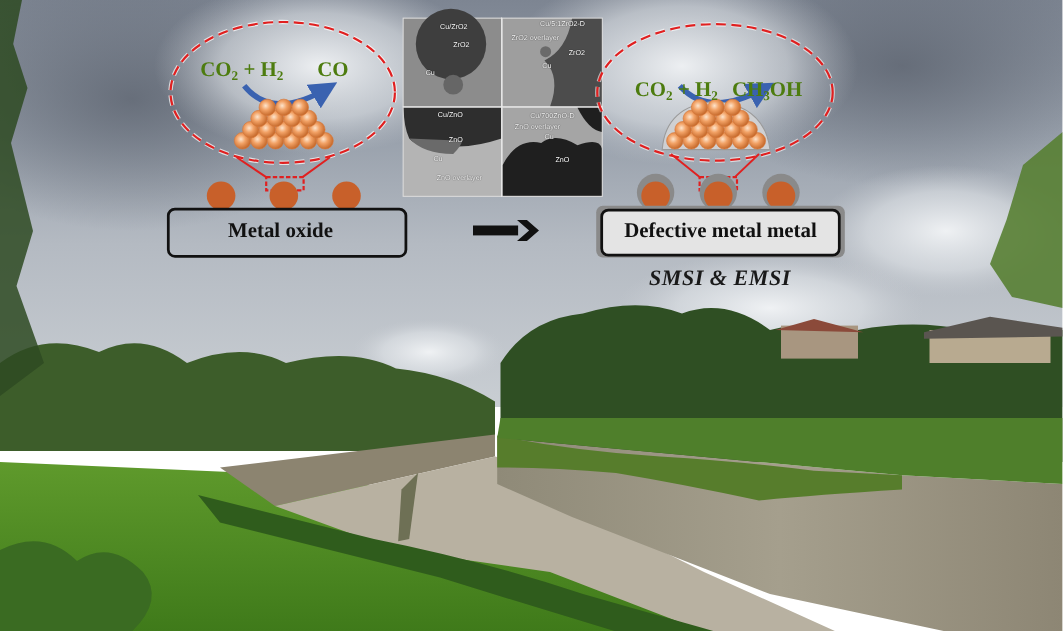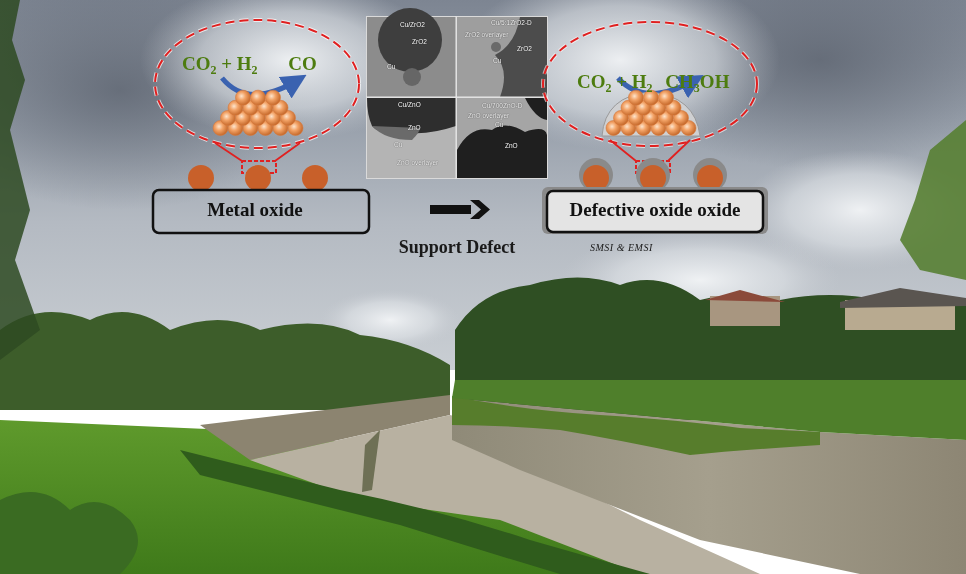--- a/index.html
+++ b/index.html
@@ -3,21 +3,21 @@
 <meta charset="utf-8">
 <style>
   html, body { margin:0; padding:0; }
   body { width:966px; height:574px; overflow:hidden; position:relative; font-family:"Liberation Serif", "DejaVu Serif", serif; }
   #scene { position:absolute; left:0; top:0; width:966px; height:574px; }
   .abs { position:absolute; }
   .eq { font-weight:bold; font-size:19px; color:#4d7c0f; white-space:nowrap; }
   .eq sub { font-size:12px; vertical-align:-4px; }
   .box-label { font-weight:bold; color:#111; text-align:center; white-space:nowrap; }
   .caption { font-weight:bold; font-size:18px; color:#1a1a1a; text-align:center; line-height:22px; }
-  .italic-cap { font-style:italic; font-weight:normal; font-size:10px; color:#1a1a1a; letter-spacing:0.5px; }
+  .italic-cap { font-style:italic; font-weight:bold; font-size:20px; color:#1a1a1a; letter-spacing:0.5px; }
   .tem-label { font-family:"Liberation Sans", "DejaVu Sans", sans-serif; font-size:6.5px; color:#fff; white-space:nowrap; text-shadow:0 0 1px #000; }
 </style>
 </head>
 <body>
 
 <svg id="scene" viewBox="0 0 966 574" xmlns="http://www.w3.org/2000/svg">
   <defs>
     <linearGradient id="sky" x1="0" y1="0" x2="0" y2="1">
       <stop offset="0" stop-color="#7d8592"></stop>
       <stop offset="0.35" stop-color="#9aa2ad"></stop>
@@ -200,25 +200,24 @@
 <div class="abs eq" style="left:182px; top:53px;">
   <span>CO<sub>2</sub> + H<sub>2</sub></span>
   <span style="margin-left:26px;">CO</span>
 </div>
 <div class="abs box-label" style="left:153px; top:199px; width:204px; font-size:19px;">Metal oxide</div>
 
 <div class="abs eq" style="left:577px; top:71px;">
   <span>CO<sub>2</sub> + H<sub>2</sub></span>
   <span style="margin-left:8px;">CH<sub>3</sub>OH</span>
 </div>
-<div class="abs box-label" style="left:547px; top:199px; width:216px; font-size:19px;">Defective oxide oxide</div>
+<div class="abs box-label" style="left:547px; top:199px; width:216px; font-size:19px;">Defective metal metal</div>
 <div class="abs italic-cap" style="left:590px; top:242px;">SMSI &amp; EMSI</div>
 
 <div class="abs caption" style="left:372px; top:236px; width:170px;">
-  <div>Support Defect</div>
 </div>
 
 <div class="abs tem-label" style="left:400px; top:21px;">Cu/ZrO2</div>
 <div class="abs tem-label" style="left:412px; top:38px;">ZrO2</div>
 <div class="abs tem-label" style="left:387px; top:63px;">Cu</div>
 
 <div class="abs tem-label" style="left:491px; top:19px;">Cu/5:1ZrO2-D</div>
 <div class="abs tem-label" style="left:465px; top:31px;">ZrO2 overlayer</div>
 <div class="abs tem-label" style="left:517px; top:45px;">ZrO2</div>
 <div class="abs tem-label" style="left:493px; top:57px;">Cu</div>

